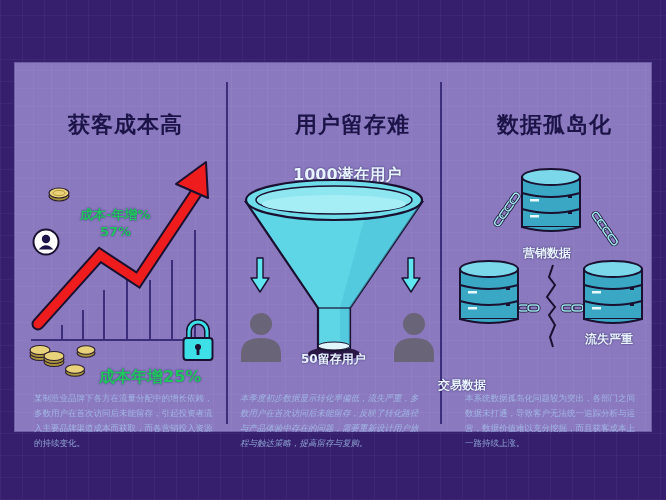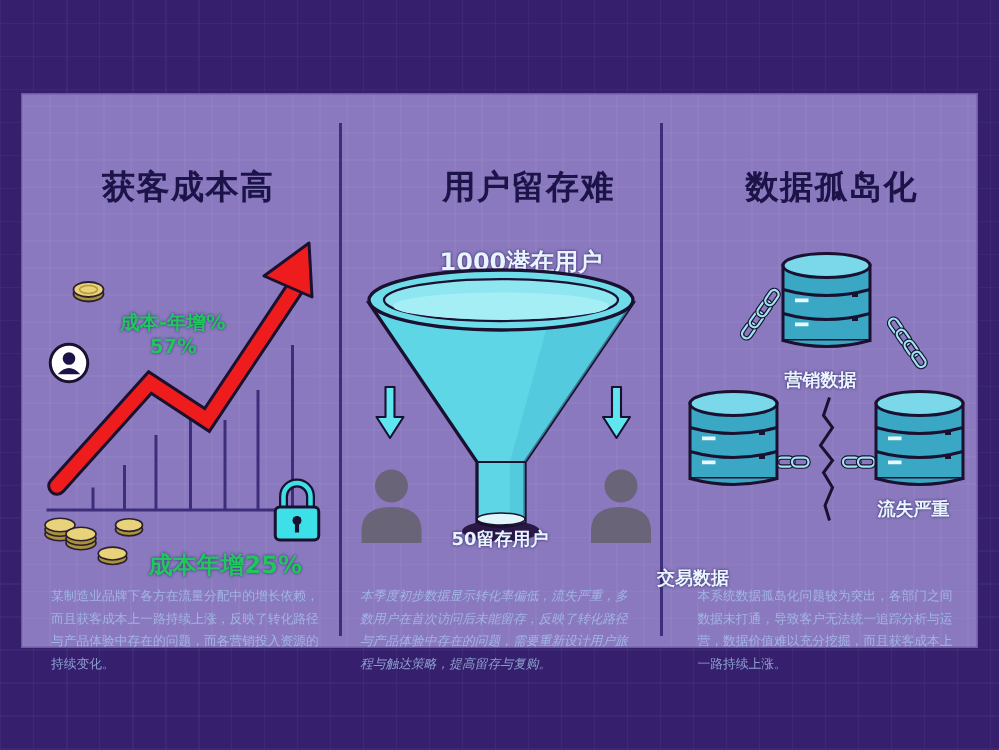--- a/index.html
+++ b/index.html
@@ -122,21 +122,21 @@
   <div class="label-cyan" style="left:99px; top:327px; font-size:16px;margin-top:40px;">成本年增25%</div>
 
   <svg width="34" height="44" style="left:181px; top:319px;">
     <path d="M8,20 L8,12 A9,9 0 0 1 26,12 L26,20" fill="none" stroke="#1a1030" stroke-width="6"></path>
     <path d="M8,20 L8,12 A9,9 0 0 1 26,12 L26,20" fill="none" stroke="#3ee0e8" stroke-width="3"></path>
     <rect x="2.5" y="19" width="29" height="22" rx="3" fill="#3ee0e8" stroke="#1a1030" stroke-width="2"></rect>
     <circle cx="17" cy="28" r="3" fill="#1a1030"></circle>
     <rect x="15.6" y="29" width="2.8" height="7" fill="#1a1030"></rect>
   </svg>
 
-  <div class="body-text" style="left:34px; top:391px; width:180px; height:62px;">某制造业品牌下各方在流量分配中的增长依赖，而且获客成本上一路持续上涨，反映了转化路径与产品体验中存在的问题，而各营销投入资源的持续变化。</div>
+  <div class="body-text" style="left:34px; top:391px; width:180px; height:62px;">某制造业品牌下各方在流量分配中的增长依赖，多数用户在首次访问后未能留存，引起投资者流入主要品牌渠道成本而获取，而各营销投入资源的持续变化。</div>
 </div>
 
 <div>
   <div class="sec-title" style="left:283px; top:110px;margin-left:12px;">用户留存难</div>
 
   <div class="label-light" style="left:293px; top:165px; font-size:16px;">1000潜在用户</div>
 
   <svg width="180" height="190" style="left:244px; top:180px;">
 
     <ellipse cx="90" cy="174" rx="26" ry="7" fill="#2a1845"></ellipse>

